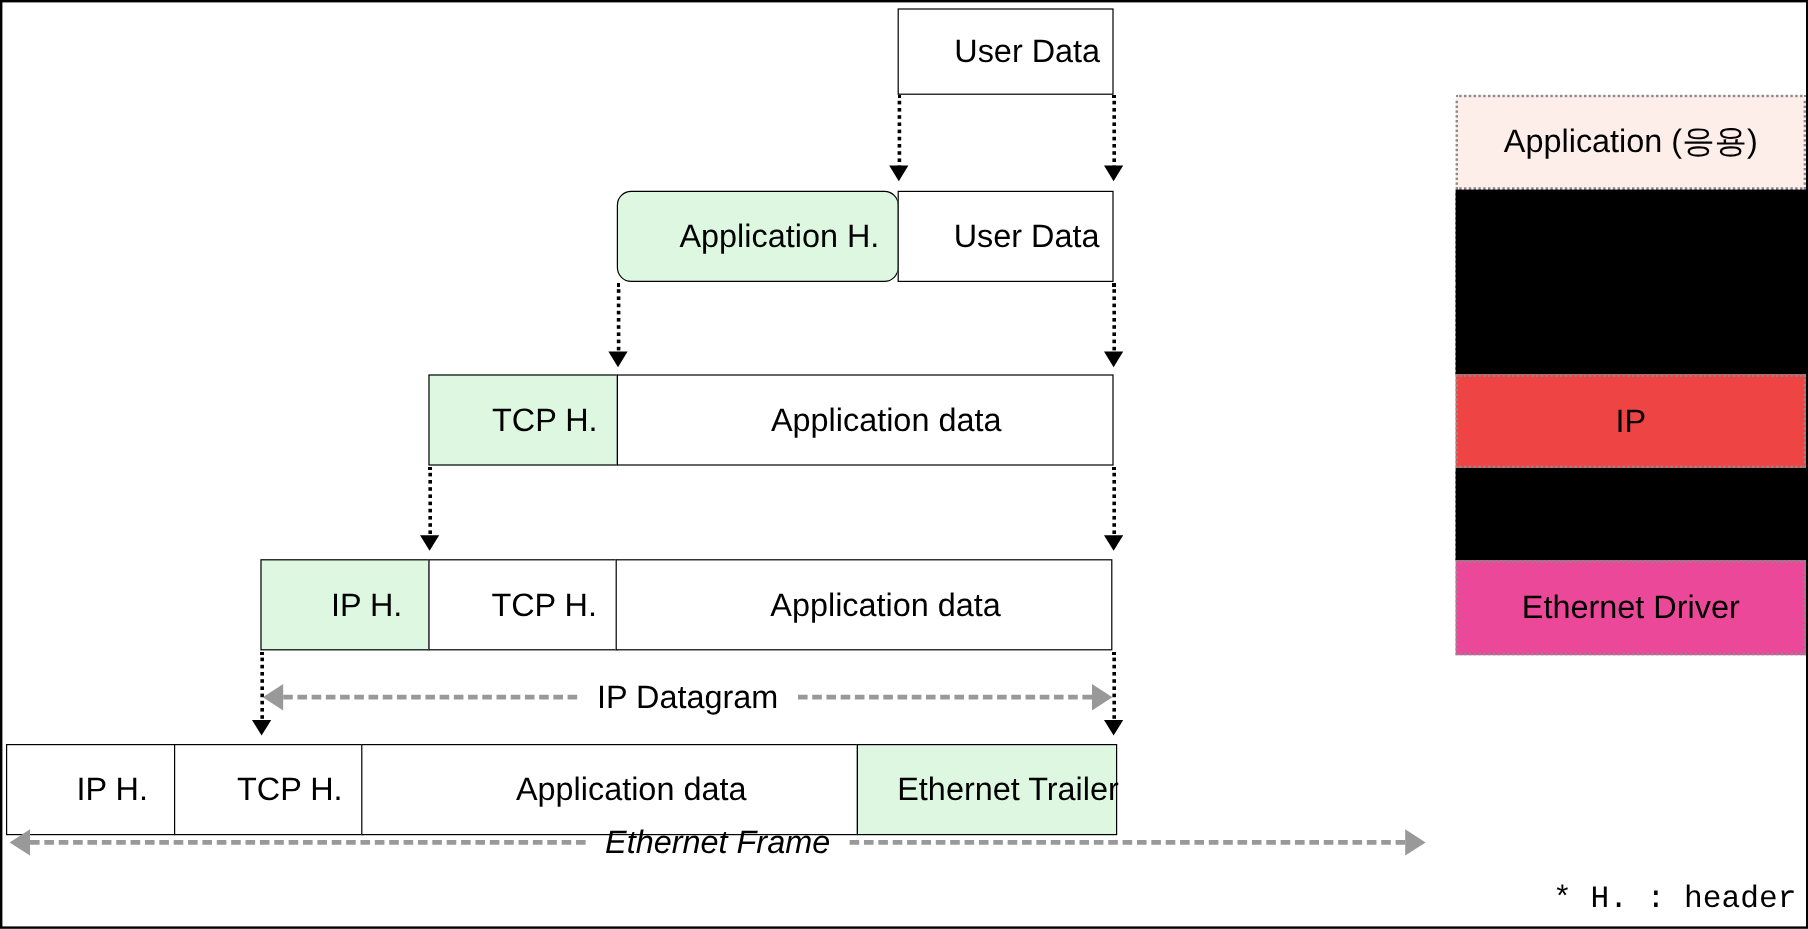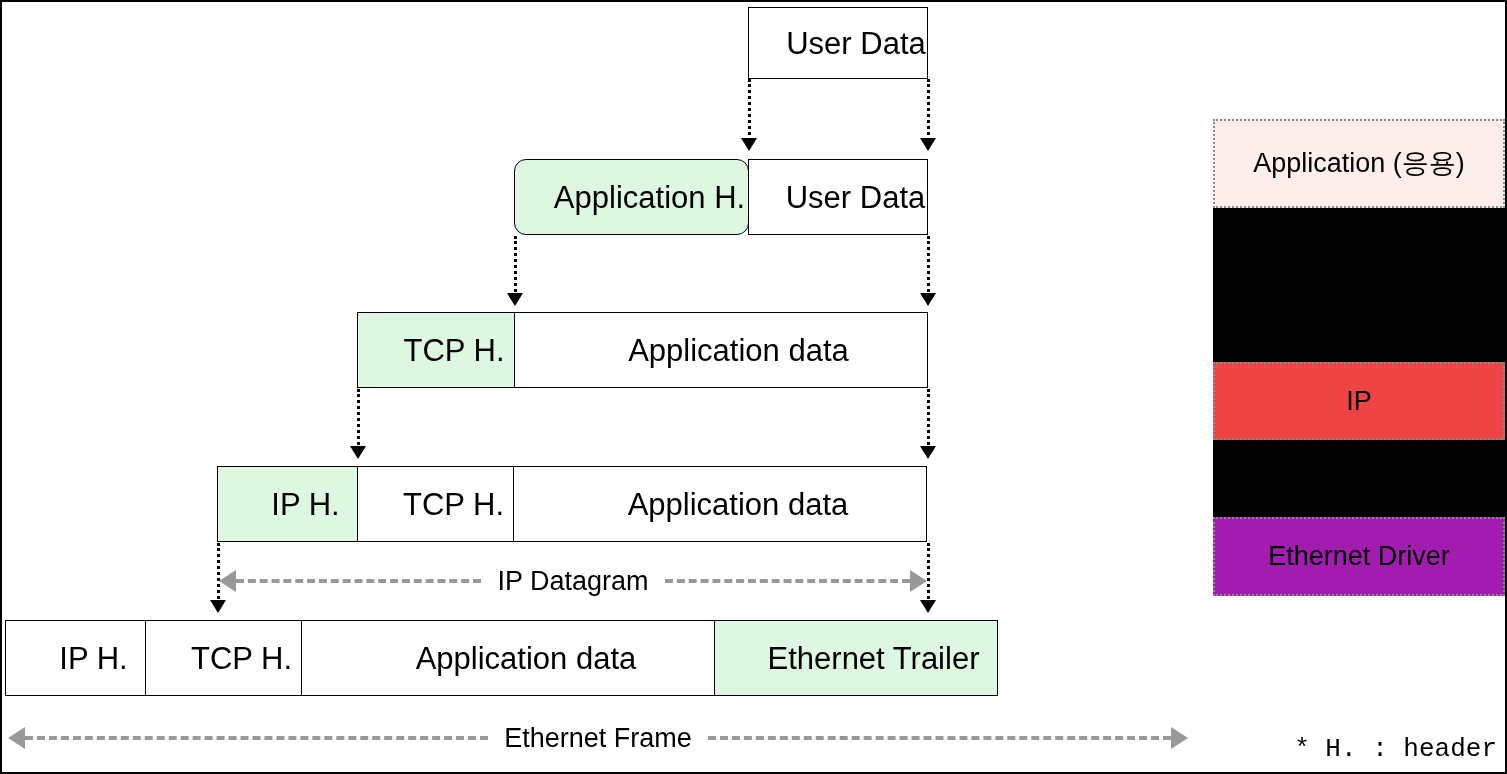--- a/index.html
+++ b/index.html
@@ -22,21 +22,21 @@
 
   
   .pdu-row { position: absolute; display: flex; }
   .cell {
     border: 1.5px solid #000000;
     margin-left: -1.5px;
     background: #ffffff;
     display: flex;
     align-items: center;
     justify-content: center;
-    font-size: 31px;
+    font-size: 27px;
     line-height: 1;
     white-space: nowrap;
     padding-left: 36px;
   }
   .cell:first-child { margin-left: 0; }
   .cell.green { background: #ddf7e0; }
 
   
   .vconn {
     position: absolute;
@@ -155,35 +155,35 @@
     <div class="dash"></div>
     <div class="label">IP Datagram</div>
     <div class="dash"></div>
     <div class="arrow-r"></div>
   </div>
 
   <div class="pdu-row" style="left:3px; top:618px;">
     <div class="cell" style="width:141px; height:76px;">IP H.</div>
     <div class="cell" style="width:158px; height:76px;">TCP H.</div>
     <div class="cell" style="width:414px; height:76px;">Application data</div>
-    <div class="cell green" style="width:284px; height:76px;">Ethernet Trailer</div>
+    <div class="cell green" style="width:217px; height:76px;">Ethernet Trailer</div>
   </div>
 
-  <div class="span" style="left:6px; top:721px; width:1180px;">
+  <div class="span" style="left:6px; top:685px; width:1180px;font-style:italic;">
     <div class="arrow-l"></div>
     <div class="dash"></div>
     <div class="label">Ethernet Frame</div>
     <div class="dash"></div>
     <div class="arrow-r"></div>
   </div>
 
   <div id="stack" style="left:1211px; top:77px; width:292px;">
-    <div class="layer" style="height:89px; background:#fdeeea;margin-top:40px;">Application (응용)</div>
+    <div class="layer" style="height:79px; background:#fdeeea;">Application (응용)</div>
     <div class="layer gap" style="height:77px; border-color:#000000;"></div>
     <div class="layer gap" style="height:77px; border-color:#000000;"></div>
     <div class="layer" style="height:78px; background:#ef4444;">IP</div>
     <div class="layer gap" style="height:77px; border-color:#000000;"></div>
-    <div class="layer" style="height:79px; background:#a21caf;">Ethernet Driver</div>
+    <div class="layer" style="height:79px; background:#ec4899;">Ethernet Driver</div>
   </div>
 
   <div class="footnote" style="right:8px; bottom:10px;font-family:Liberation Mono, monospace;">* H. : header</div>
 
 </div>
 
 </body></html>

